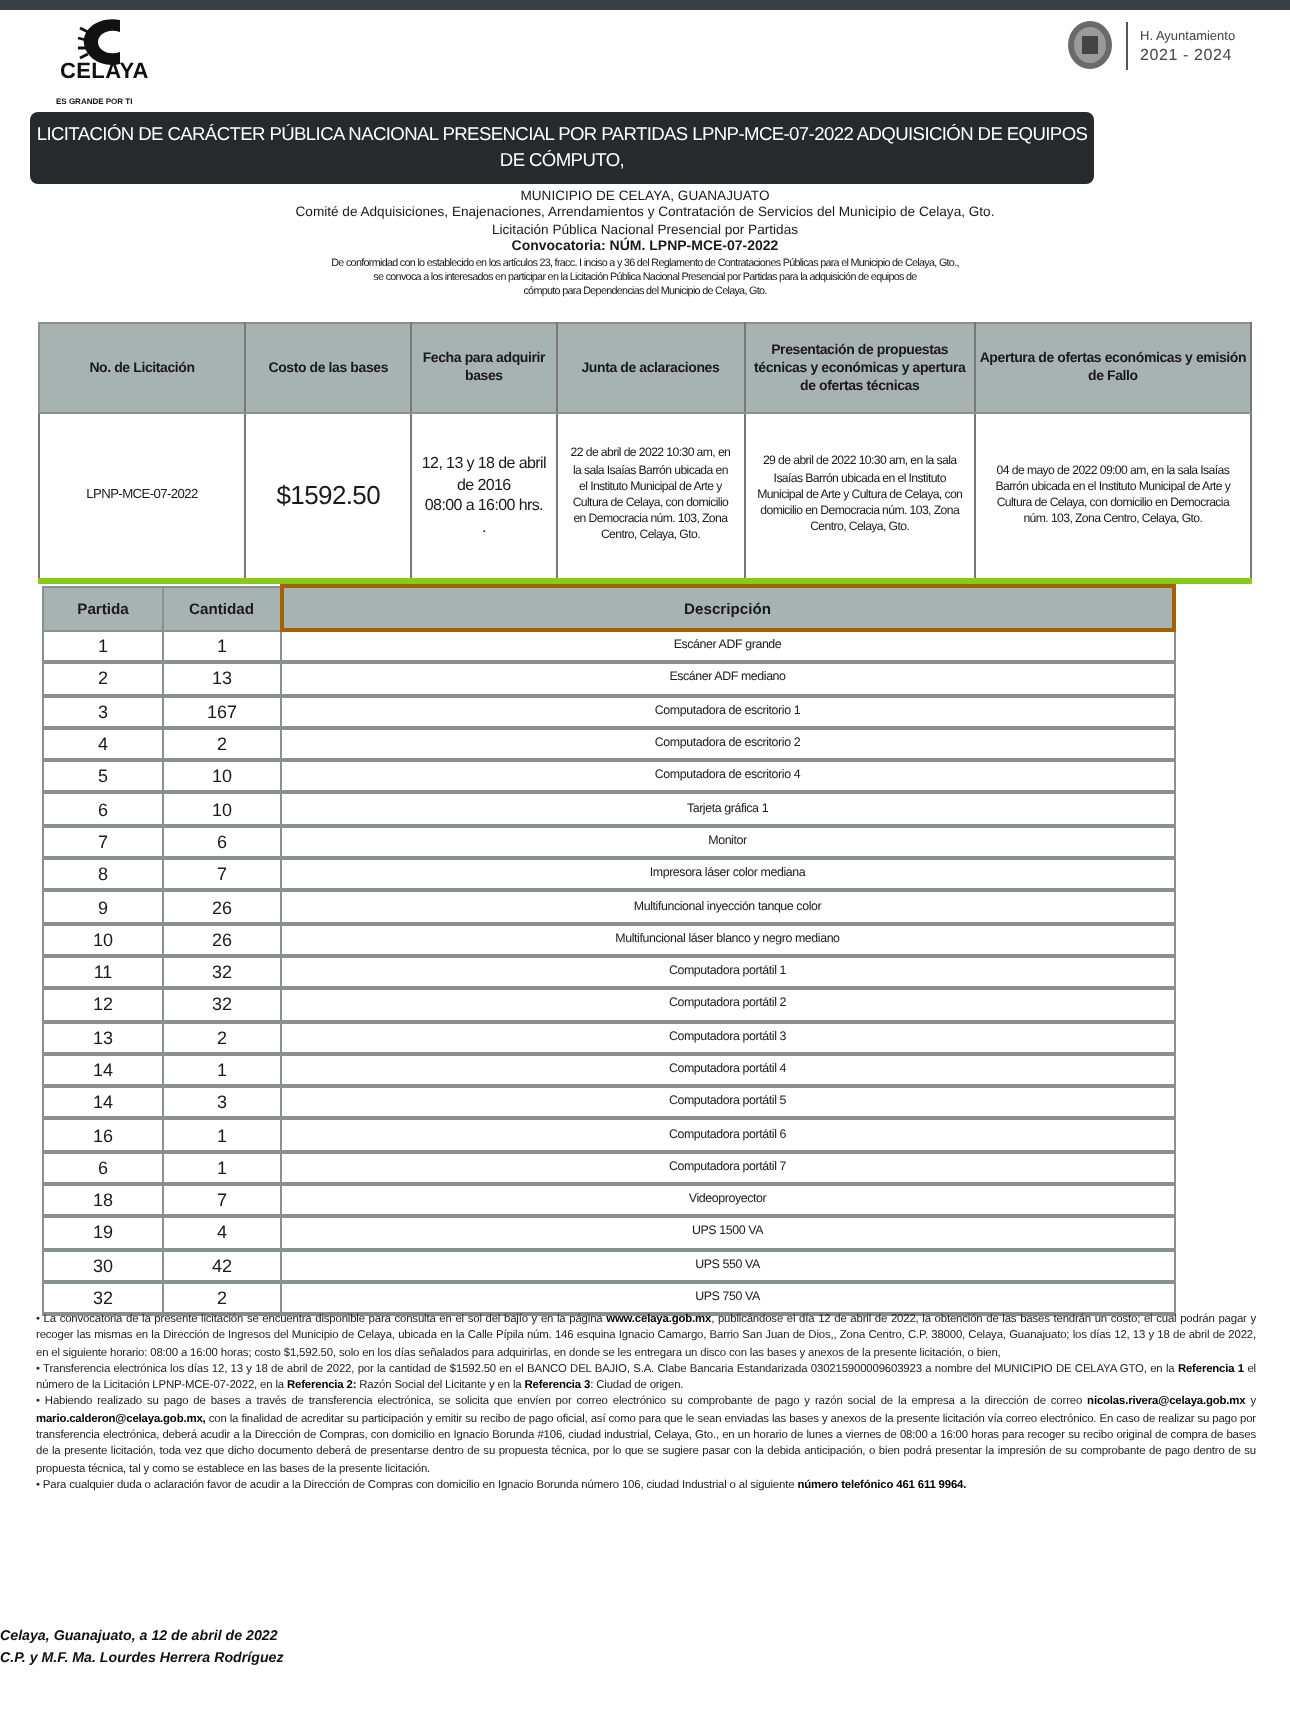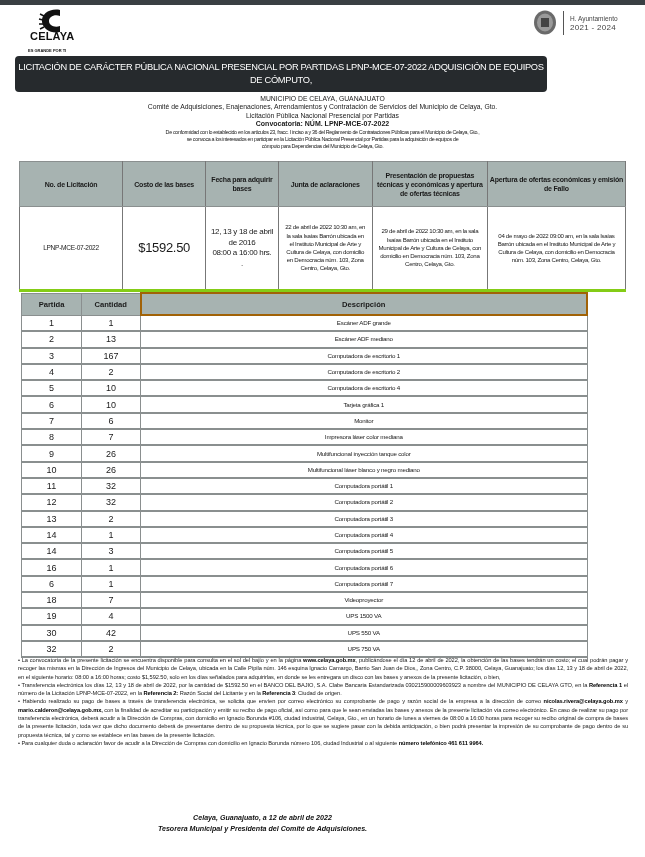--- a/index.html
+++ b/index.html
@@ -39,21 +39,21 @@
   .t2 th { background: #a7b3b1; font-size: 7.6px; font-weight: 700; height: 22px; text-align: center; border: 1px solid #8a8f8f; }
   .t2 th.desc { border: 2px solid #a16207; }
   .t2 td { font-size: 9px; height: 16.3px; text-align: center; border: 1px solid #8a8f8f; padding: 0; line-height: 14px; }
   .t2 td.desc { font-size: 6.2px; letter-spacing: -0.2px; }
   .t2 tr.row td { border-bottom: 2px solid #8a8f8f; }
 
   .notes { position: absolute; left: 18px; top: 656px; width: 610px; font-size: 5.7px; line-height: 8.3px; color: #222; text-align: justify; letter-spacing: -0.08px; }
   .notes p { margin: 0; }
   .notes b { font-weight: 700; color: #000; }
 
-  .signature { position: absolute; left: 0; top: 813px; width: 525px; text-align: center; font-size: 7.1px; line-height: 11px; font-weight: 700; font-style: italic; color: #111; }
+  .signature { position: absolute; left: 0; top: 813px; width: 525px; text-align: left; font-size: 7.1px; line-height: 11px; font-weight: 700; font-style: italic; color: #111; }
 </style>
 </head>
 <body>
 
 <div class="top-bar"></div>
 
 <div class="logo-left">
   <svg class="logo-c" viewBox="0 0 30 26">
     <path d="M22 2 C 12 0, 3 6, 4 14 C 5 21, 13 26, 22 24 L 22 18 C 16 20, 11 17, 11 13 C 11 9, 16 6, 22 8 Z" fill="#111"></path>
     <path d="M2 6 L6 8 M1 11 L5 12 M1 16 L5 16 M2 21 L6 19" stroke="#111" stroke-width="1.4"></path>
@@ -234,14 +234,14 @@
 
 <div class="notes">
   <p><span>• La convocatoria de la presente licitación se encuentra disponible para consulta en el sol del bajío y en la página </span><b>www.celaya.gob.mx</b><span>, publicándose el día 12 de abril de 2022, la obtención de las bases tendrán un costo; el cual podrán pagar y recoger las mismas en la Dirección de Ingresos del Municipio de Celaya, ubicada en la Calle Pípila núm. 146 esquina Ignacio Camargo, Barrio San Juan de Dios,, Zona Centro, C.P. 38000, Celaya, Guanajuato; los días 12, 13 y 18 de abril de 2022, en el siguiente horario: 08:00 a 16:00 horas; costo $1,592.50, solo en los días señalados para adquirirlas, en donde se les entregara un disco con las bases y anexos de la presente licitación, o bien,</span></p>
   <p><span>• Transferencia electrónica los días 12, 13 y 18 de abril de 2022, por la cantidad de $1592.50 en el BANCO DEL BAJIO, S.A. Clabe Bancaria Estandarizada 030215900009603923 a nombre del MUNICIPIO DE CELAYA GTO, en la </span><b>Referencia 1</b><span> el número de la Licitación LPNP-MCE-07-2022, en la </span><b>Referencia 2:</b><span> Razón Social del Licitante y en la </span><b>Referencia 3</b><span>: Ciudad de origen.</span></p>
   <p><span>• Habiendo realizado su pago de bases a través de transferencia electrónica, se solicita que envíen por correo electrónico su comprobante de pago y razón social de la empresa a la dirección de correo </span><b>nicolas.rivera@celaya.gob.mx</b><span> y </span><b>mario.calderon@celaya.gob.mx,</b><span> con la finalidad de acreditar su participación y emitir su recibo de pago oficial, así como para que le sean enviadas las bases y anexos de la presente licitación vía correo electrónico. En caso de realizar su pago por transferencia electrónica, deberá acudir a la Dirección de Compras, con domicilio en Ignacio Borunda #106, ciudad industrial, Celaya, Gto., en un horario de lunes a viernes de 08:00 a 16:00 horas para recoger su recibo original de compra de bases de la presente licitación, toda vez que dicho documento deberá de presentarse dentro de su propuesta técnica, por lo que se sugiere pasar con la debida anticipación, o bien podrá presentar la impresión de su comprobante de pago dentro de su propuesta técnica, tal y como se establece en las bases de la presente licitación.</span></p>
   <p><span>• Para cualquier duda o aclaración favor de acudir a la Dirección de Compras con domicilio en Ignacio Borunda número 106, ciudad Industrial o al siguiente </span><b>número telefónico 461 611 9964.</b></p>
 </div>
 
 <div class="signature">
   <div>Celaya, Guanajuato, a 12 de abril de 2022</div>
-  <div>Tesorera Municipal y  Presidenta del Comité de Adquisiciones.</div>
+  <div>C.P. y M.F. Ma. Lourdes Herrera Rodríguez</div>
 </div>
 
 </body></html>

